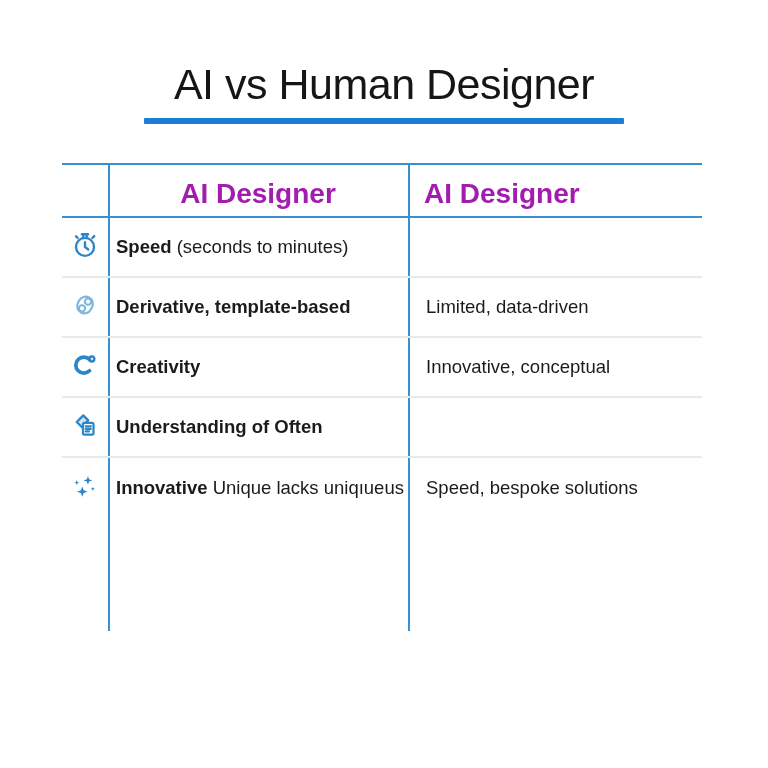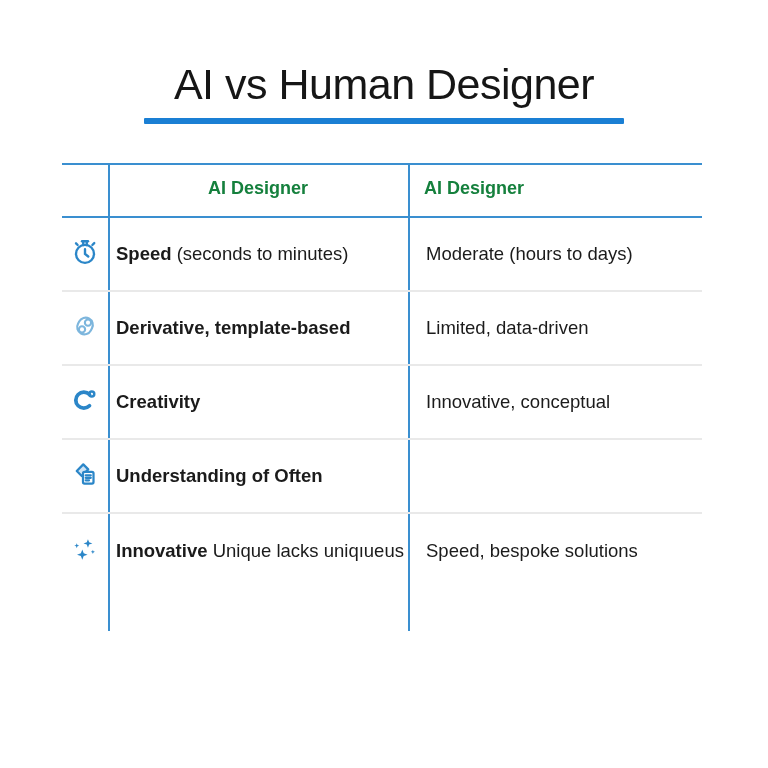--- a/index.html
+++ b/index.html
@@ -62,35 +62,35 @@
   .thead {
     position: relative;
     height: 55px;
     border-top: 2px solid #3a8fd0;
     border-bottom: 2px solid #3a8fd0;
     box-sizing: border-box;
   }
   .th {
     position: absolute;
     top: 13px;
-    font-size: 18px;
+    font-size: 28px;
     font-weight: bold;
-    color: #15803d;
+    color: #a21caf;
     white-space: nowrap;
   }
   .th.c1 { left: 46px; width: 300px; text-align: center; }
   .th.c2 { left: 362px; }
 
   
   .tbody {
     position: relative;
   }
   .row {
     position: relative;
-    height: 74px;
+    height: 60px;
     border-bottom: 2px solid #e9e9e9;
     box-sizing: border-box;
   }
   .row:last-child { border-bottom: none; }
 
   .cell-icon {
     position: absolute;
     left: 0;
     top: 0;
     width: 46px;
@@ -163,23 +163,20 @@
             <path d="M10.6 3.4 L10.6 6.4"></path>
             <path d="M13.4 3.4 L13.4 6.4"></path>
             <path d="M17.9 6.4 L19.4 4.9"></path>
             <path d="M6.1 6.4 L4.8 5.1"></path>
           </svg>
         </span>
       </div>
       <div class="cell-left">
         <span class="txt"><span class="lead">Speed</span><span class="rest"> (seconds to minutes)</span></span>
       </div>
-      <div class="cell-right">
-        <span class="txt"><span class="lead"></span><span class="rest">Moderate (hours to days)</span></span>
-      </div>
     </div>
 
 
     <div class="row">
       <div class="cell-icon">
         <span class="icon">
           <svg width="30" height="30" viewBox="0 0 24 24" fill="none" stroke="#7db6dd" stroke-width="1.7" stroke-linecap="round">
             <rect x="6.2" y="5.2" width="11.6" height="13.6" rx="5.8" transform="rotate(28 12 12)"></rect>
             <circle cx="9.6" cy="14.7" r="2.5"></circle>
             <circle cx="14.4" cy="9.3" r="2.5"></circle>

